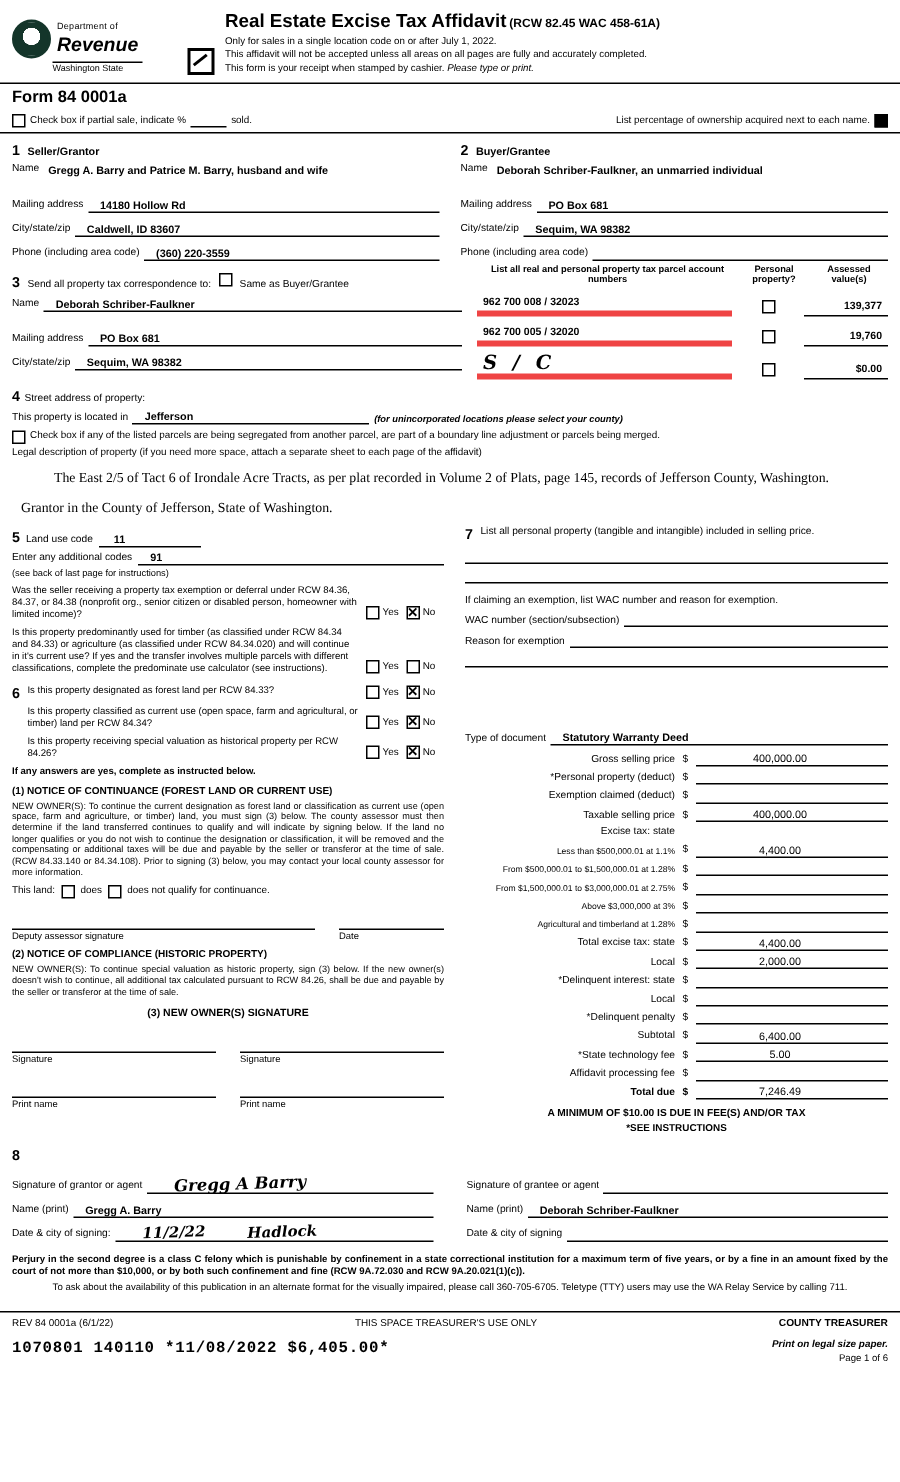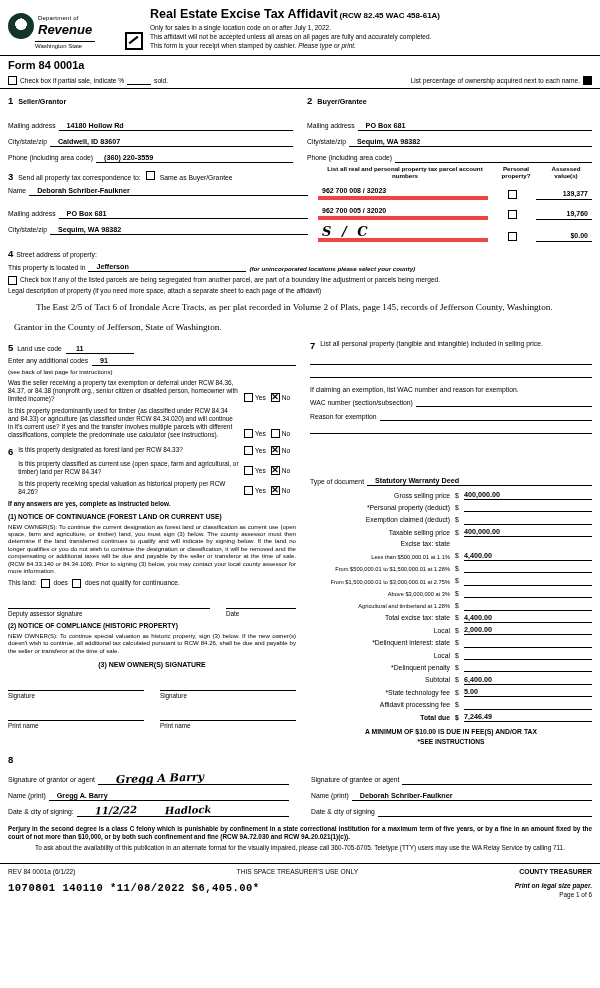--- a/index.html
+++ b/index.html
@@ -93,22 +93,22 @@
   .sig-label{font-size:6.3px;margin-top:1px}
   .sig3-title{font-weight:bold;text-align:center;margin-top:7px;font-size:7px}
 
   
   .blank-line{border-bottom:1px solid #000;height:12px}
   .tax-table{margin-top:4px}
   .tax-row{display:flex;align-items:flex-end;margin-top:2.4px}
   .tax-label{flex:1;text-align:right;padding-right:5px;font-size:6.8px;white-space:nowrap}
   .tax-row.tier .tax-label{font-size:5.7px}
   .tax-dollar{width:9px;font-size:6.8px}
-  .tax-value{width:112px;border-bottom:1px solid #000;text-align:left;padding-right:16px;
-             font-weight:bold;font-size:7.2px;min-height:9px}
+  .tax-value{width:112px;border-bottom:1px solid #000;text-align:center;padding-right:16px;
+             font-weight:normal;font-size:7.2px;min-height:9px}
   .tax-row.header-row .tax-value{border-bottom:none}
   .minimum-note{font-weight:bold;text-align:center;font-size:6.8px;margin-top:6px}
   .see-instr{text-align:center;font-size:6.6px;margin-top:1px;font-weight:bold}
 
   
   .sec8-grid{display:flex;gap:22px;margin-top:1px}
   .sec8-col{flex:1}
   .script{font-family:"DejaVu Serif",serif;font-style:italic;font-size:11px;line-height:.8;
           transform:rotate(-2deg);display:inline-block;padding-left:10px}
   .script.small{font-size:10px}
@@ -163,38 +163,46 @@
     <span class="cb filled"></span>
   </div>
   <div class="rule"></div>
 
   <div class="two-col">
     <div class="col">
       <div class="sec-head">
         <span class="sec-num">1</span>
         <span class="sec-title">Seller/Grantor</span>
       </div>
+      <div class="frow" style="margin-top:2px">
+        <span class="flabel">Name</span>
+        <span class="fval nou">Gregg A. Barry and Patrice M. Barry, husband and wife</span>
+      </div>
       <div style="height:8px"></div>
       <div class="frow">
         <span class="flabel">Mailing address</span>
         <span class="fval">14180 Hollow Rd</span>
       </div>
       <div class="frow">
         <span class="flabel">City/state/zip</span>
         <span class="fval">Caldwell, ID 83607</span>
       </div>
       <div class="frow">
         <span class="flabel">Phone (including area code)</span>
         <span class="fval">(360) 220-3559</span>
       </div>
     </div>
     <div class="col">
       <div class="sec-head">
         <span class="sec-num">2</span>
         <span class="sec-title">Buyer/Grantee</span>
+      </div>
+      <div class="frow" style="margin-top:2px">
+        <span class="flabel">Name</span>
+        <span class="fval nou">Deborah Schriber-Faulkner, an unmarried individual</span>
       </div>
       <div style="height:8px"></div>
       <div class="frow">
         <span class="flabel">Mailing address</span>
         <span class="fval">PO Box 681</span>
       </div>
       <div class="frow">
         <span class="flabel">City/state/zip</span>
         <span class="fval">Sequim, WA 98382</span>
       </div>

